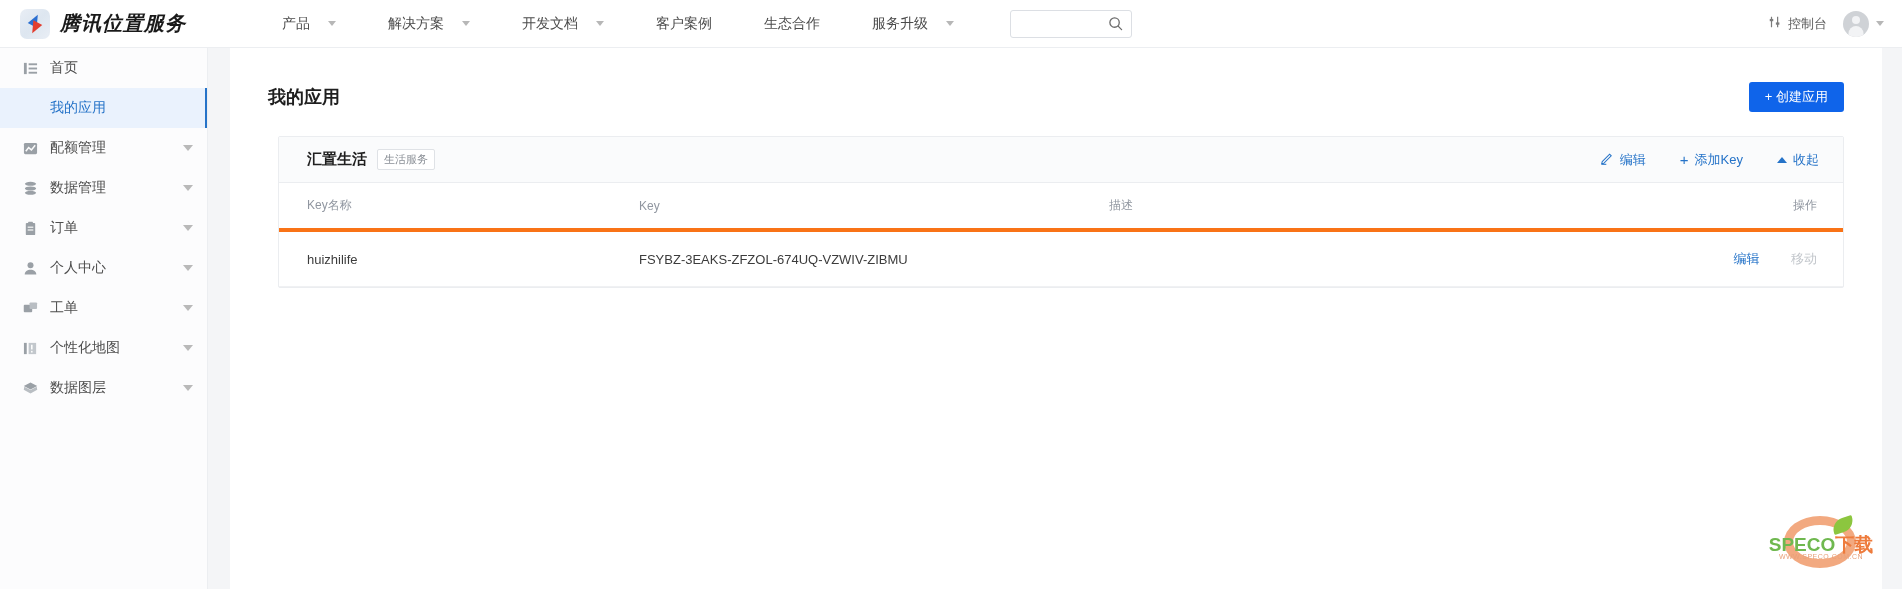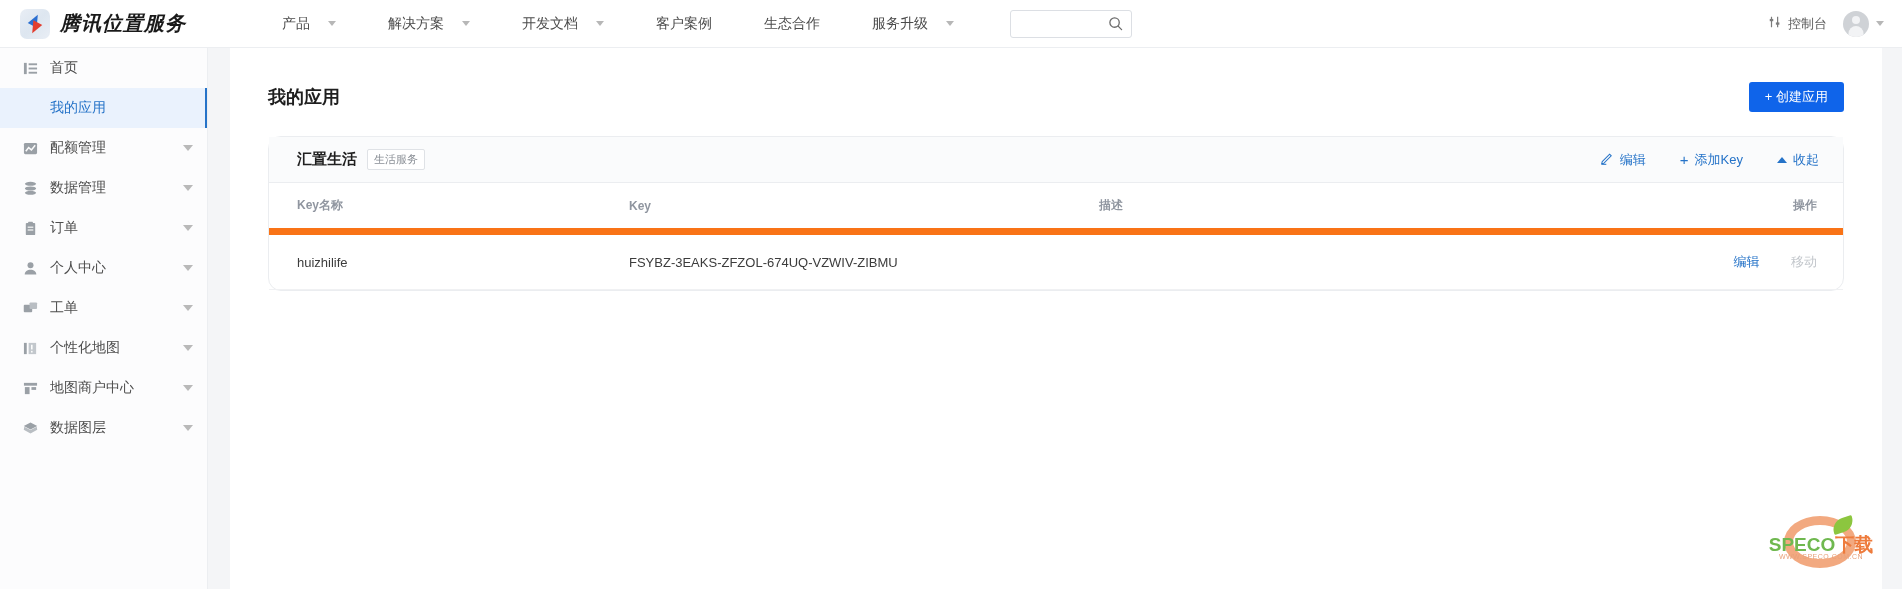--- a/index.html
+++ b/index.html
@@ -252,23 +252,23 @@
     border: 0;
     border-radius: 3px;
     height: 30px;
     padding: 4px 16px;
     cursor: pointer;
     font-family: "Liberation Sans", sans-serif;
     white-space: nowrap;
   }
 
   .app-card {
-    margin: 16px 38px 0 38px;
+    margin: 16px 38px 0 48px;
     border: 1px solid #ebedf0;
-    border-radius: 13px;
+    border-radius: 2px;
     background: #fff;
   }
   .app-card-head {
     height: 46px;
     background: #fafbfc;
     border-bottom: 1px solid #ebedf0;
     display: flex;
     align-items: center;
     padding: 0 24px 0 28px;
   }
@@ -312,24 +312,24 @@
   .plus-glyph { font-size: 15px; line-height: 1; color: #2573c8; }
 
   table.keytable {
     width: 100%;
     border-collapse: collapse;
     table-layout: fixed;
   }
   table.keytable th {
     text-align: left;
     font-size: 12px;
-    font-weight: bold;
+    font-weight: normal;
     color: #9096a0;
     padding: 14px 0;
-    border-bottom: 7px solid #f97316;
+    border-bottom: 4px solid #f97316;
   }
   table.keytable td {
     font-size: 13px;
     color: #3c3c3c;
     padding: 18px 0;
     border-bottom: 1px solid #f0f1f3;
   }
   .col-name { width: 360px; padding-left: 28px !important; }
   .col-key  { width: 470px; }
   .col-desc { width: 500px; }
@@ -539,31 +539,20 @@
         <rect x="1" y="2" width="3" height="12" fill="#9aa0a6"></rect>
         <rect x="6" y="2" width="8" height="12" fill="#c2c7cc"></rect>
         <rect x="8.6" y="4" width="1.6" height="5" fill="#ffffff"></rect>
         <rect x="8.6" y="10.5" width="1.6" height="1.8" fill="#ffffff"></rect>
       </svg>
     </span>
     <span class="side-label">个性化地图</span>
     <span class="side-arrow down"></span>
   </div>
 
-  <div class="side-item">
-    <span class="side-icon">
-      <svg width="15" height="15" viewBox="0 0 16 16">
-        <rect x="1" y="2" width="14" height="3" fill="#9aa0a6"></rect>
-        <rect x="2" y="6.5" width="5" height="7.5" fill="#9aa0a6"></rect>
-        <rect x="9" y="6.5" width="5" height="3" fill="#9aa0a6"></rect>
-      </svg>
-    </span>
-    <span class="side-label">地图商户中心</span>
-    <span class="side-arrow down"></span>
-  </div>
 
   <div class="side-item">
     <span class="side-icon">
       <svg width="15" height="15" viewBox="0 0 16 16">
         <polygon points="8,1.5 15.2,5.3 8,9.1 0.8,5.3" fill="#9aa0a6"></polygon>
         <polygon points="8,9.6 14.6,6.2 15.2,9.4 8,13.2 0.8,9.4 1.4,6.2" fill="#b9bec3"></polygon>
       </svg>
     </span>
     <span class="side-label">数据图层</span>
     <span class="side-arrow down"></span>

